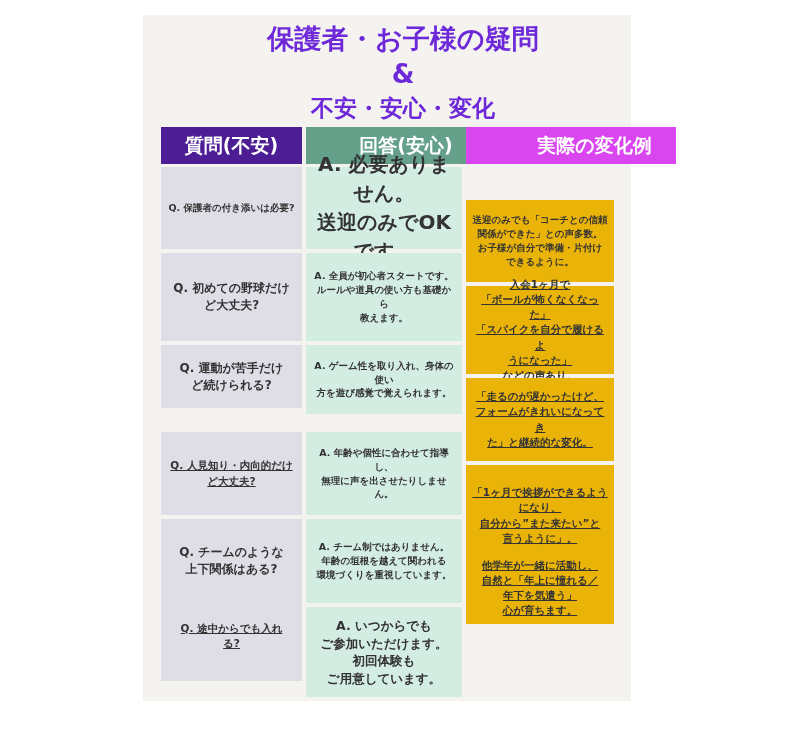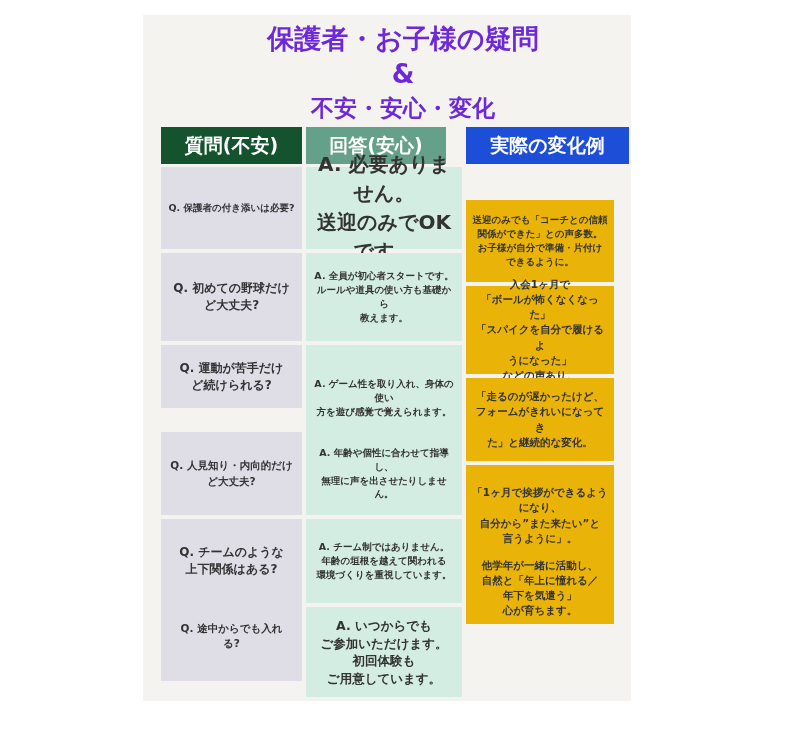--- a/index.html
+++ b/index.html
@@ -5,30 +5,30 @@
     html, body { margin: 0; padding: 0; background: #ffffff; }
     body { width: 800px; height: 729px; position: relative; overflow: hidden;
       font-family: "DejaVu Sans", sans-serif; }
     .panel { position: absolute; left: 143px; top: 15px; width: 488px; height: 686px; background: #f5f3ef; }
     .title { position: absolute; left: 0; width: 424px; text-align: center; color: #6d28d9; font-weight: bold; margin-left: 48px; }
     .t1 { top: 6px; font-size: 27px; }
     .t2 { top: 44px; font-size: 26px; }
     .t3 { top: 78px; font-size: 23px; font-family: Liberation Serif, serif; }
     .hdr { position: absolute; top: 112px; height: 37px; display: flex; align-items: center; justify-content: center;
       color: #ffffff; font-weight: bold; font-size: 19px; }
-    .h1 { left: 18px; width: 141px; background: #14532d; }
-    .h2 { left: 163px; width: 140px; background: #64a08a; }
-    .h3 { left: 323px; width: 163px; background: #1d4ed8; }
+    .h1 { left: 18px; width: 141px; background: #4c1d95; }
+    .h2 { left: 163px; width: 152px; background: #64a08a; padding-left: 24px; }
+    .h3 { left: 323px; width: 163px; background: #d946ef; padding-left: 47px; }
     .cell { position: absolute; display: flex; align-items: center; justify-content: center; text-align: center;
       color: #333333; font-weight: bold; line-height: 1.45; box-sizing: border-box; padding: 0 6px; white-space: pre-line; }
     .c1 { left: 18px; width: 141px; background: #dfdde6; }
     .c2 { left: 163px; width: 156px; background: #d4ede2; }
     .c3 { left: 323px; width: 148px; background: #eab308; margin-top: 33px; }
     .fs-s { font-size: 9.5px; }
-    .fs-m { font-size: 10.5px; }
+    .fs-m { font-size: 10.5px; text-decoration: underline; }
     .fs-l { font-size: 12px; line-height: 1.4; }
     .fs-xl { font-size: 20px; line-height: 1.45; }
   </style>
 </head>
 <body>
 
 <div class="panel">
   <div class="title t1">保護者・お子様の疑問</div>
   <div class="title t2">&amp;</div>
   <div class="title t3">不安・安心・変化</div>
@@ -51,21 +51,21 @@
 ルールや道具の使い方も基礎から
 教えます。</div>
   <div class="cell c3 fs-m" style="top:238px;height:88px">入会1ヶ月で
 「ボールが怖くなくなった」
 「スパイクを自分で履けるよ
 うになった」
 などの声あり。</div>
 
   <div class="cell c1 fs-l" style="top:330px;height:63px">Q. 運動が苦手だけ
 ど続けられる?</div>
-  <div class="cell c2 fs-s" style="top:330px;height:106px">A. ゲーム性を取り入れ、身体の使い
+  <div class="cell c2 fs-s" style="top:330px;height:69px">A. ゲーム性を取り入れ、身体の使い
 方を遊び感覚で覚えられます。</div>
   <div class="cell c3 fs-m" style="top:330px;height:83px">「走るのが遅かったけど、
 フォームがきれいになってき
 た」と継続的な変化。</div>
 
   <div class="cell c1 fs-m" style="top:417px;height:83px">Q. 人見知り・内向的だけ
 ど大丈夫?</div>
   <div class="cell c2 fs-s" style="top:417px;height:83px">A. 年齢や個性に合わせて指導し、
 無理に声を出させたりしません。</div>
   <div class="cell c3 fs-m" style="top:417px;height:101px">「1ヶ月で挨拶ができるよう

